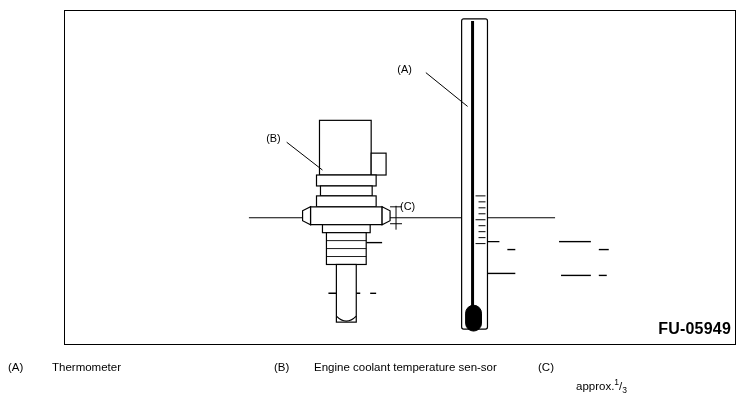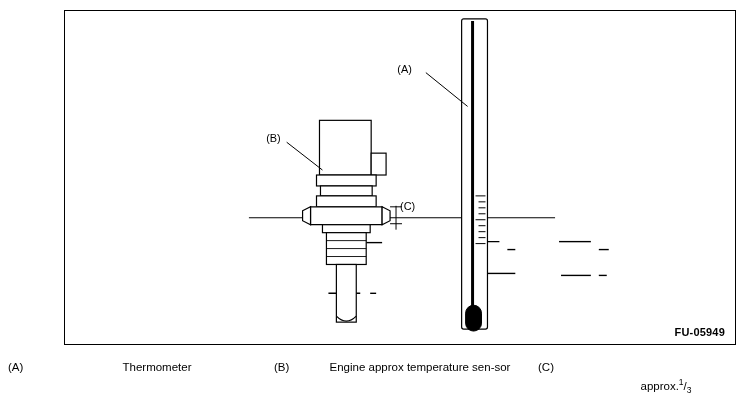--- a/index.html
+++ b/index.html
@@ -33,23 +33,23 @@
   }
   svg.diagram {
     position: absolute;
     left: 0; top: 0;
     width: 100%;
     height: 100%;
     display: block;
   }
   .fig-code {
     position: absolute;
-    right: 10px;
+    right: 4px;
     bottom: 6px;
-    font-size: 11px;
+    font-size: 16px;
     font-weight: bold;
     letter-spacing: 0.2px;
   }
   .legend {
     position: absolute;
     left: 8px;
     top: 360px;
     width: 730px;
     height: 50px;
   }
@@ -60,21 +60,20 @@
   }
   .legend-key {
     position: absolute;
     font-size: 11.5px;
     line-height: 15px;
   }
   .legend-text {
     position: absolute;
     font-size: 11.5px;
     line-height: 15px;
-    text-align: center;
   }
   .li-a .legend-key { left: 0px;   top: 0px; }
   .li-a .legend-text { left: 44px; top: 0px; width: 210px; }
   .li-b .legend-key { left: 266px; top: 0px; }
   .li-b .legend-text { left: 306px; top: 0px; width: 212px; }
   .li-c .legend-key { left: 530px; top: 0px; }
   .li-c .legend-text { left: 568px; top: 0px; width: 180px; }
   .frac {
     display: inline-block;
     position: relative;
@@ -185,21 +184,21 @@
     <div class="fig-code">FU-05949</div>
   </div>
 
   <div class="legend">
     <div class="legend-item li-a">
       <span class="legend-key">(A)</span>
       <span class="legend-text">Thermometer</span>
     </div>
     <div class="legend-item li-b">
       <span class="legend-key">(B)</span>
-      <span class="legend-text">Engine approx temperature sen-­sor</span>
+      <span class="legend-text">Engine coolant temperature sen-­sor</span>
     </div>
     <div class="legend-item li-c">
       <span class="legend-key">(C)</span>
       <span class="legend-text">
         <br>
         <span>approx.</span><span class="frac"><sup>1</sup><span class="slash">/</span><sub>3</sub></span>
       </span>
     </div>
   </div>
 

